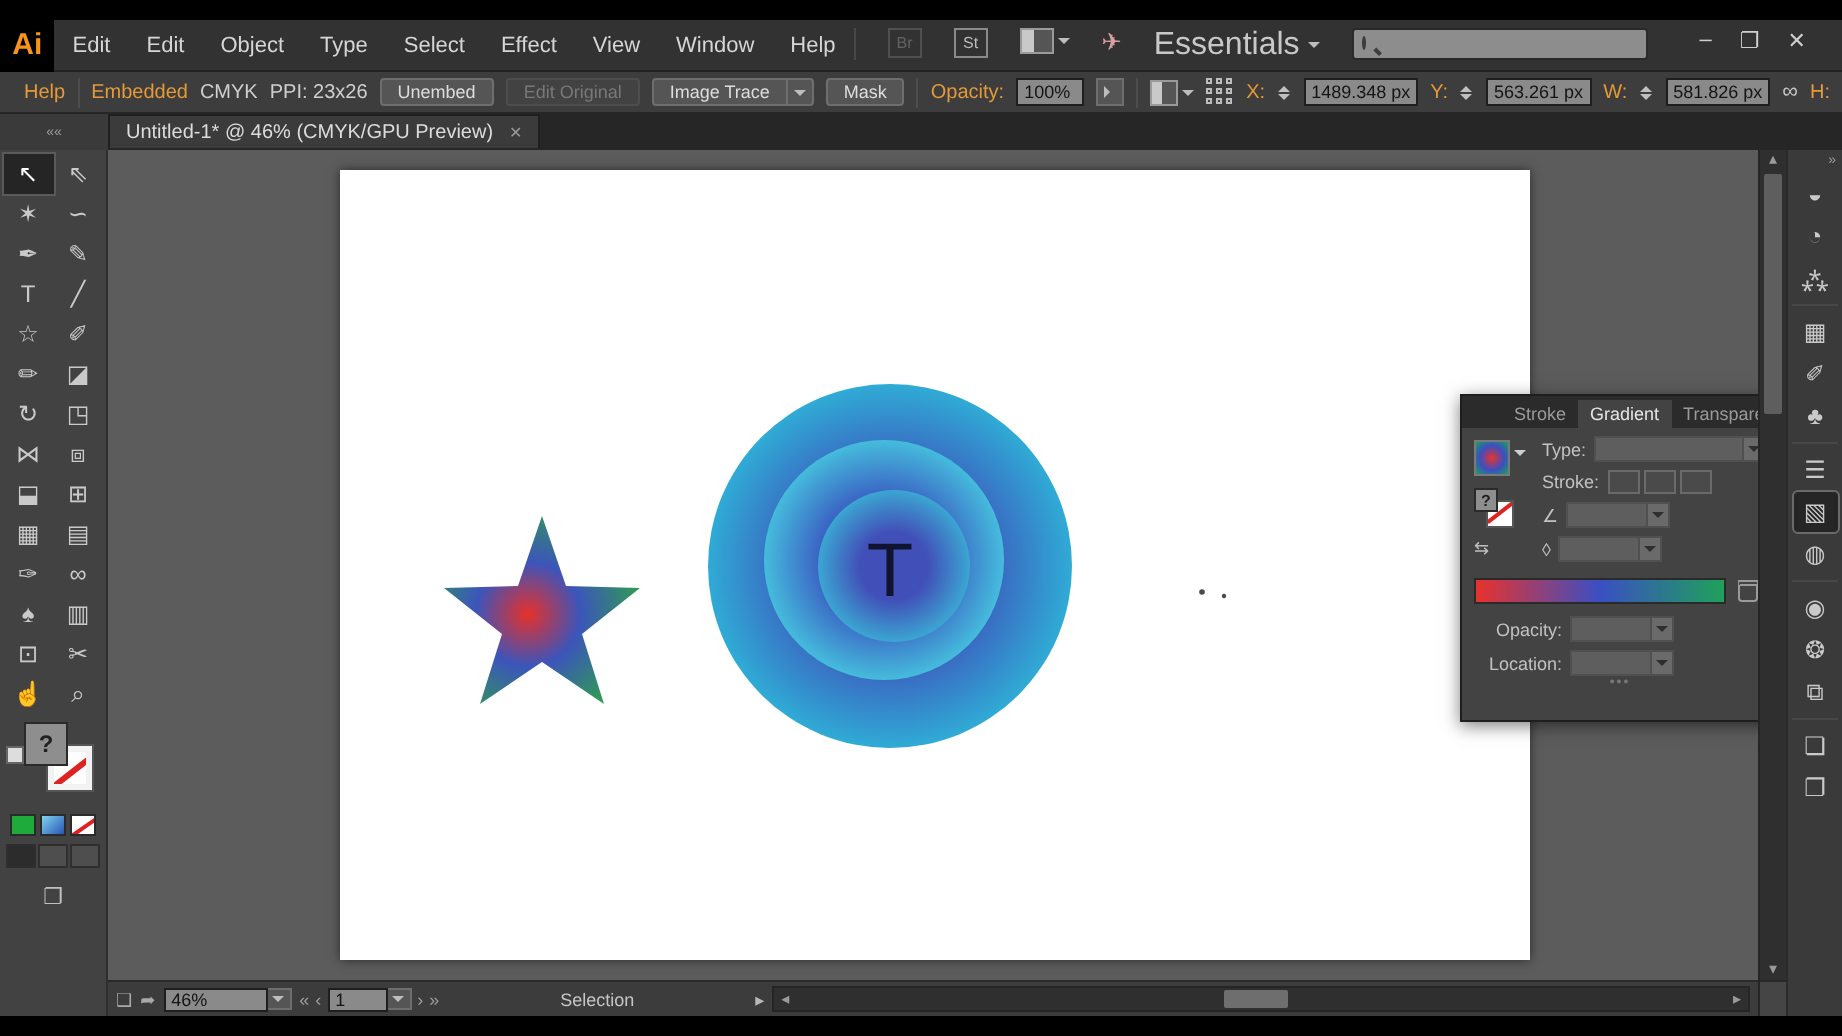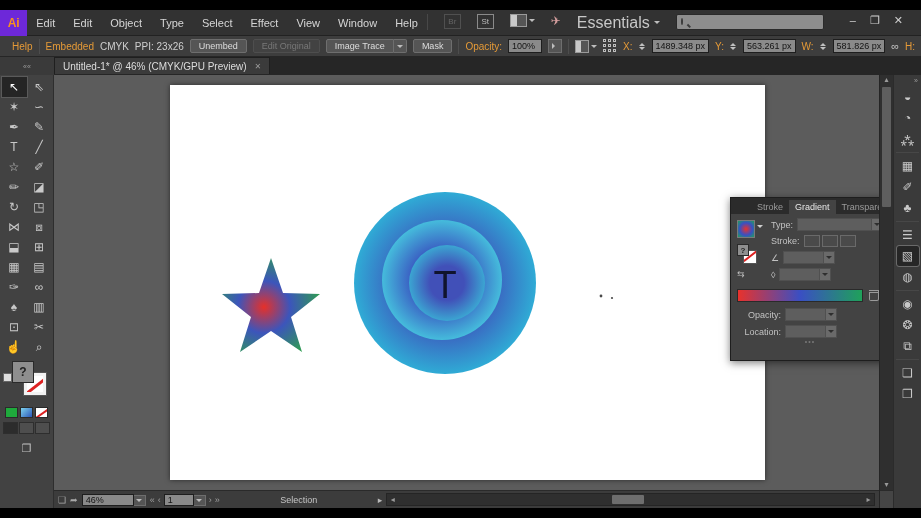--- a/index.html
+++ b/index.html
@@ -6,21 +6,21 @@
   html,body { background:#000; }
   body {
     width: 921px; height: 518px; position: relative; overflow: hidden;
     font-family: "Liberation Sans", sans-serif; -webkit-font-smoothing: antialiased;
   }
   .strip { background:#000; height:10px; width:100%; }
 
   
   .menubar { height:26px; background:#323232; display:flex; align-items:center; border-bottom:1px solid #222; }
   .ai-logo { width:32px; height:26px; display:flex; align-items:center; justify-content:center;
-             color:#f7931e; font-weight:bold; font-size:12px; background:#6d28d9; }
+             color:#f7931e; font-weight:bold; font-size:15px; background:#000000; }
   .menu-item { color:#d6d6d6; font-size:11px; padding:0 9px; line-height:26px; cursor:default; }
   .mb-right { margin-left:auto; display:flex; align-items:flex-start; gap:16px; padding-right:8px; }
   .mb-sep { width:1px; height:16px; background:#1f1f1f; border-right:1px solid #484848; }
   .sq-icon { min-width:17px; height:15px; border:1px solid #8a8a8a; color:#bdbdbd; font-size:8px;
              display:flex; align-items:center; justify-content:center; padding:0 2px; }
   .sq-icon.dim { opacity:.35; }
   .arrange-icon { width:17px; height:13px; border:1px solid #9a9a9a; background:linear-gradient(90deg,#c9c9c9 40%,#555 40%); }
   .share-glyph { color:#d8a0a0; font-size:12px; }
   .caret { width:0; height:0; border:3px solid transparent; border-top-color:#bdbdbd; margin-top:3px; display:inline-block; }
   .workspace { display:flex; align-items:center; gap:4px; color:#c8c8c8; font-size:16px; }
@@ -128,21 +128,21 @@
   .gbar-row { display:flex; align-items:center; gap:6px; margin:8px 0 6px; }
   .gbar { width:126px; height:13px; border:1px solid #2a2a2a; }
   .trash { width:10px; height:11px; border:1px solid #9a9a9a; border-top:3px double #9a9a9a; border-radius:0 0 2px 2px; }
   .gp-row .lab { width:44px; text-align:right; }
   .gp-grip { position:absolute; bottom:1px; left:50%; transform:translateX(-50%); color:#777; font-size:7px; letter-spacing:1px; }
 
   
   .statusbar { height:18px; background:#3c3c3c; border-top:1px solid #2a2a2a; display:flex;
                align-items:center; gap:4px; padding:0 4px; font-size:9px; color:#b9b9b9; }
   .st-icon { font-size:9px; color:#a9a9a9; }
-  .zoom-dd { display:flex; align-items:flex-end; height:13px; }
+  .zoom-dd { display:flex; align-items:center; height:13px; }
   .zoom-dd .zfield { width:52px; background:#8a8a8a; border:1px solid #1e1e1e; color:#141414;
                      display:flex; align-items:center; padding:0 3px; }
   .zoom-dd .zbtn { width:12px; background:#555; border:1px solid #6e6e6e; border-left:none;
                    display:flex; align-items:center; justify-content:center; }
   .nav { display:flex; align-items:center; gap:3px; }
   .nav .g { color:#9f9f9f; font-size:9px; }
   .hint-area { flex:0 0 150px; text-align:center; color:#c5c5c5; }
   .hscroll { flex:1; height:13px; background:#2f2f2f; border:1px solid #252525; position:relative;
              display:flex; align-items:center; }
   .hs-arrow { width:11px; text-align:center; color:#9a9a9a; font-size:8px; }

